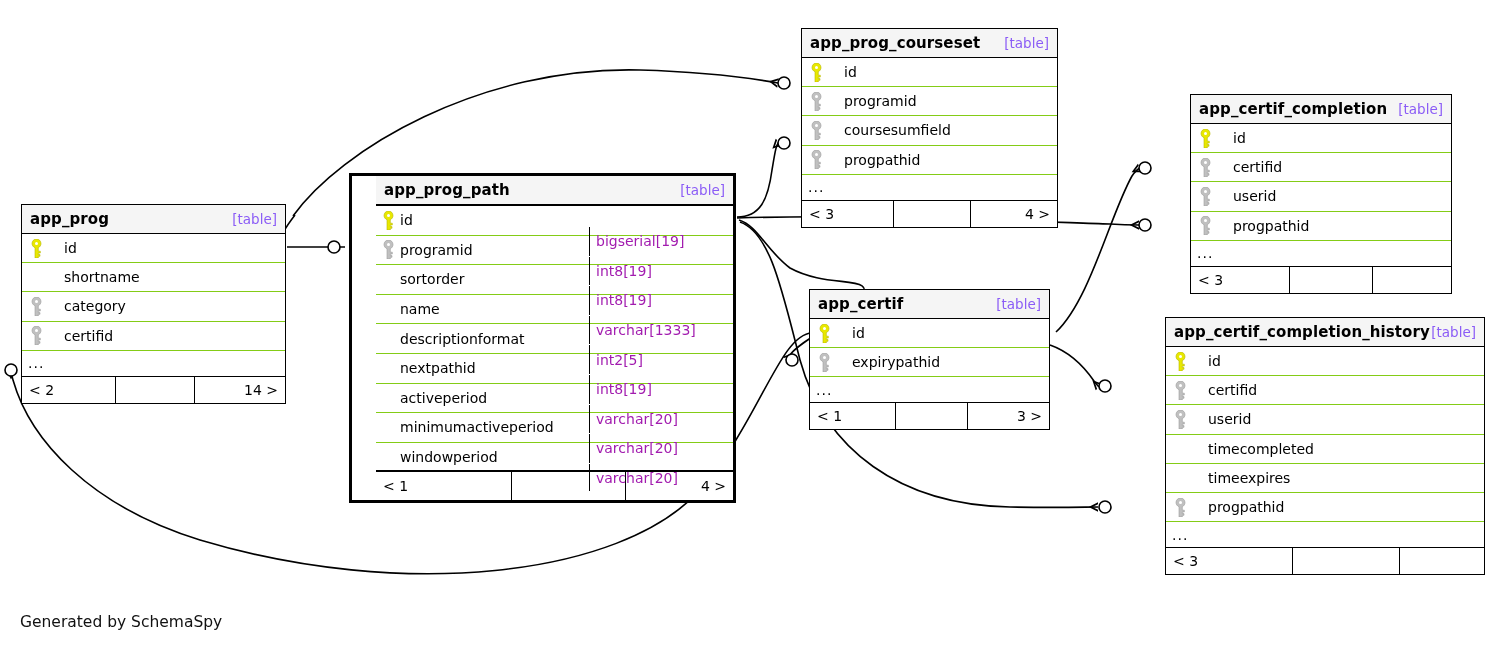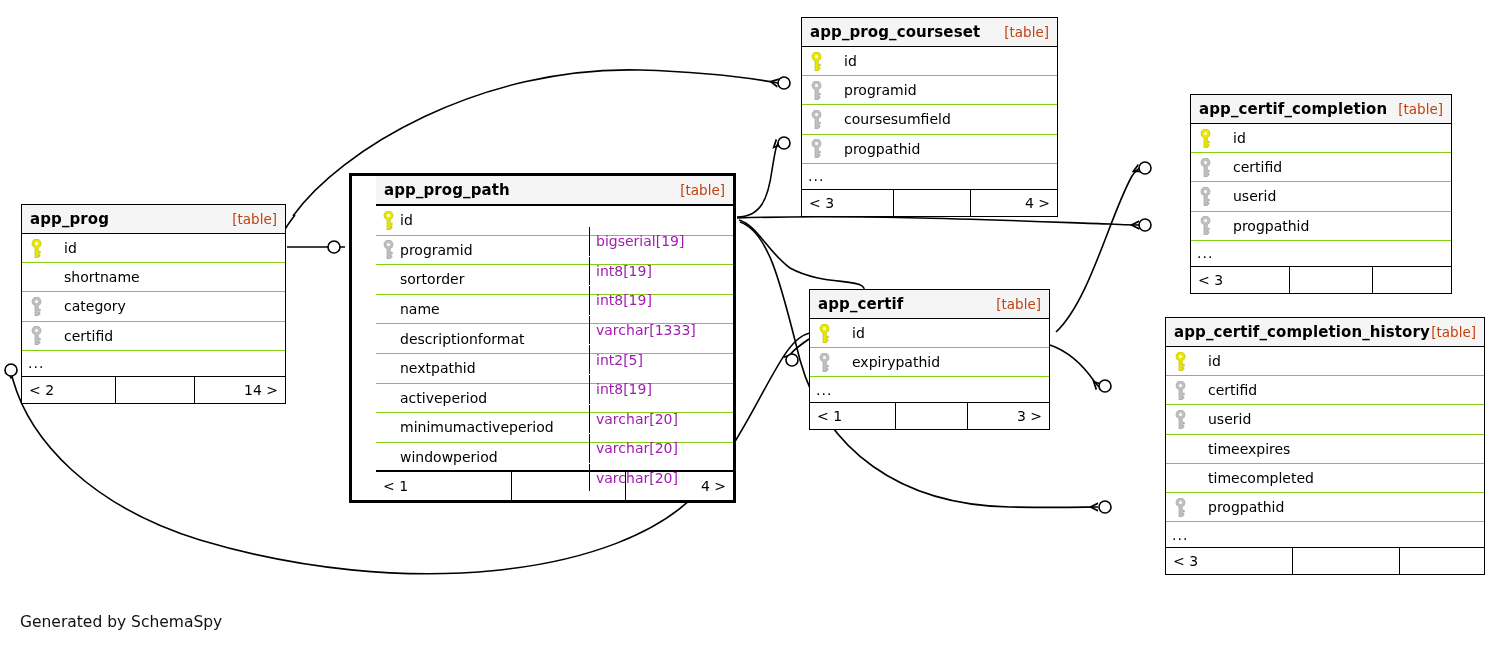--- a/index.html
+++ b/index.html
@@ -47,21 +47,21 @@
   }
   .primary .thead { height: 30px; border-bottom: 2px solid #000000; }
   .tname {
     font-weight: bold;
     font-size: 15px;
     color: #000000;
     letter-spacing: 0.1px;
   }
   .ttag {
     font-size: 13.5px;
-    color: #c2410c;
+    color: #8b5cf6;
   }
   .row {
     display: flex;
     align-items: center;
     border-bottom: 1px solid #84cc16;
     box-sizing: border-box;
     height: 29.2px;
     position: relative;
   }
   .row.last-col { border-bottom: 2px solid #000000; }
@@ -283,21 +283,21 @@
           <span class="keycell"></span>
           <span class="colname">windowperiod</span>
           <span class="coltype">varchar[20]</span>
         </div>
         <div class="foot">
           <div class="fcell l" style="width:135px">&lt; 1</div>
           <div class="fcell" style="width:114px"></div>
           <div class="fcell r" style="flex:1">4 &gt;</div>
         </div>
       </div>
-      <div class="tbl secondary" style="left: 801px; top: 17px; width: 257px;">
+      <div class="tbl secondary" style="left: 801px; top: 28px; width: 257px;">
         <div class="thead">
           <span class="tname">app_prog_courseset</span>
           <span class="ttag">[table]</span>
         </div>
         <div class="row">
           <span class="keycell">
             <svg class="keyicon" width="11" height="19" viewBox="0 0 11 19" xmlns="http://www.w3.org/2000/svg">
               <path d="M5.5 0 C8 0 10 2 10 4.5 C10 6.4 8.9 8 7.3 8.7 L7.3 12.2 L9.3 12.2 L9.3 14 L7.3 14 L7.3 15.6 L9 15.6 L9 17.3 L7.3 17.3 L7.3 19 L4 19 L4 8.7 C2.2 8 1 6.4 1 4.5 C1 2 3 0 5.5 0 Z" fill="#e8e800" stroke="#b5b500" stroke-width="0.6"></path>
               <circle cx="5.5" cy="4.4" r="1.5" fill="#ffffff"></circle>
             </svg>
@@ -443,25 +443,25 @@
           <span class="keycell">
             <svg class="keyicon" width="11" height="19" viewBox="0 0 11 19" xmlns="http://www.w3.org/2000/svg">
               <path d="M5.5 0 C8 0 10 2 10 4.5 C10 6.4 8.9 8 7.3 8.7 L7.3 12.2 L9.3 12.2 L9.3 14 L7.3 14 L7.3 15.6 L9 15.6 L9 17.3 L7.3 17.3 L7.3 19 L4 19 L4 8.7 C2.2 8 1 6.4 1 4.5 C1 2 3 0 5.5 0 Z" fill="#c0c0c0" stroke="#9a9a9a" stroke-width="0.6"></path>
               <circle cx="5.5" cy="4.4" r="1.5" fill="#ffffff"></circle>
             </svg>
           </span>
           <span class="colname">userid</span>
         </div>
         <div class="row">
           <span class="keycell"></span>
+          <span class="colname">timecompleted</span>
+        </div>
+        <div class="row">
+          <span class="keycell"></span>
           <span class="colname">timeexpires</span>
-        </div>
-        <div class="row">
-          <span class="keycell"></span>
-          <span class="colname">timecompleted</span>
         </div>
         <div class="row">
           <span class="keycell">
             <svg class="keyicon" width="11" height="19" viewBox="0 0 11 19" xmlns="http://www.w3.org/2000/svg">
               <path d="M5.5 0 C8 0 10 2 10 4.5 C10 6.4 8.9 8 7.3 8.7 L7.3 12.2 L9.3 12.2 L9.3 14 L7.3 14 L7.3 15.6 L9 15.6 L9 17.3 L7.3 17.3 L7.3 19 L4 19 L4 8.7 C2.2 8 1 6.4 1 4.5 C1 2 3 0 5.5 0 Z" fill="#c0c0c0" stroke="#9a9a9a" stroke-width="0.6"></path>
               <circle cx="5.5" cy="4.4" r="1.5" fill="#ffffff"></circle>
             </svg>
           </span>
           <span class="colname">progpathid</span>
         </div>

